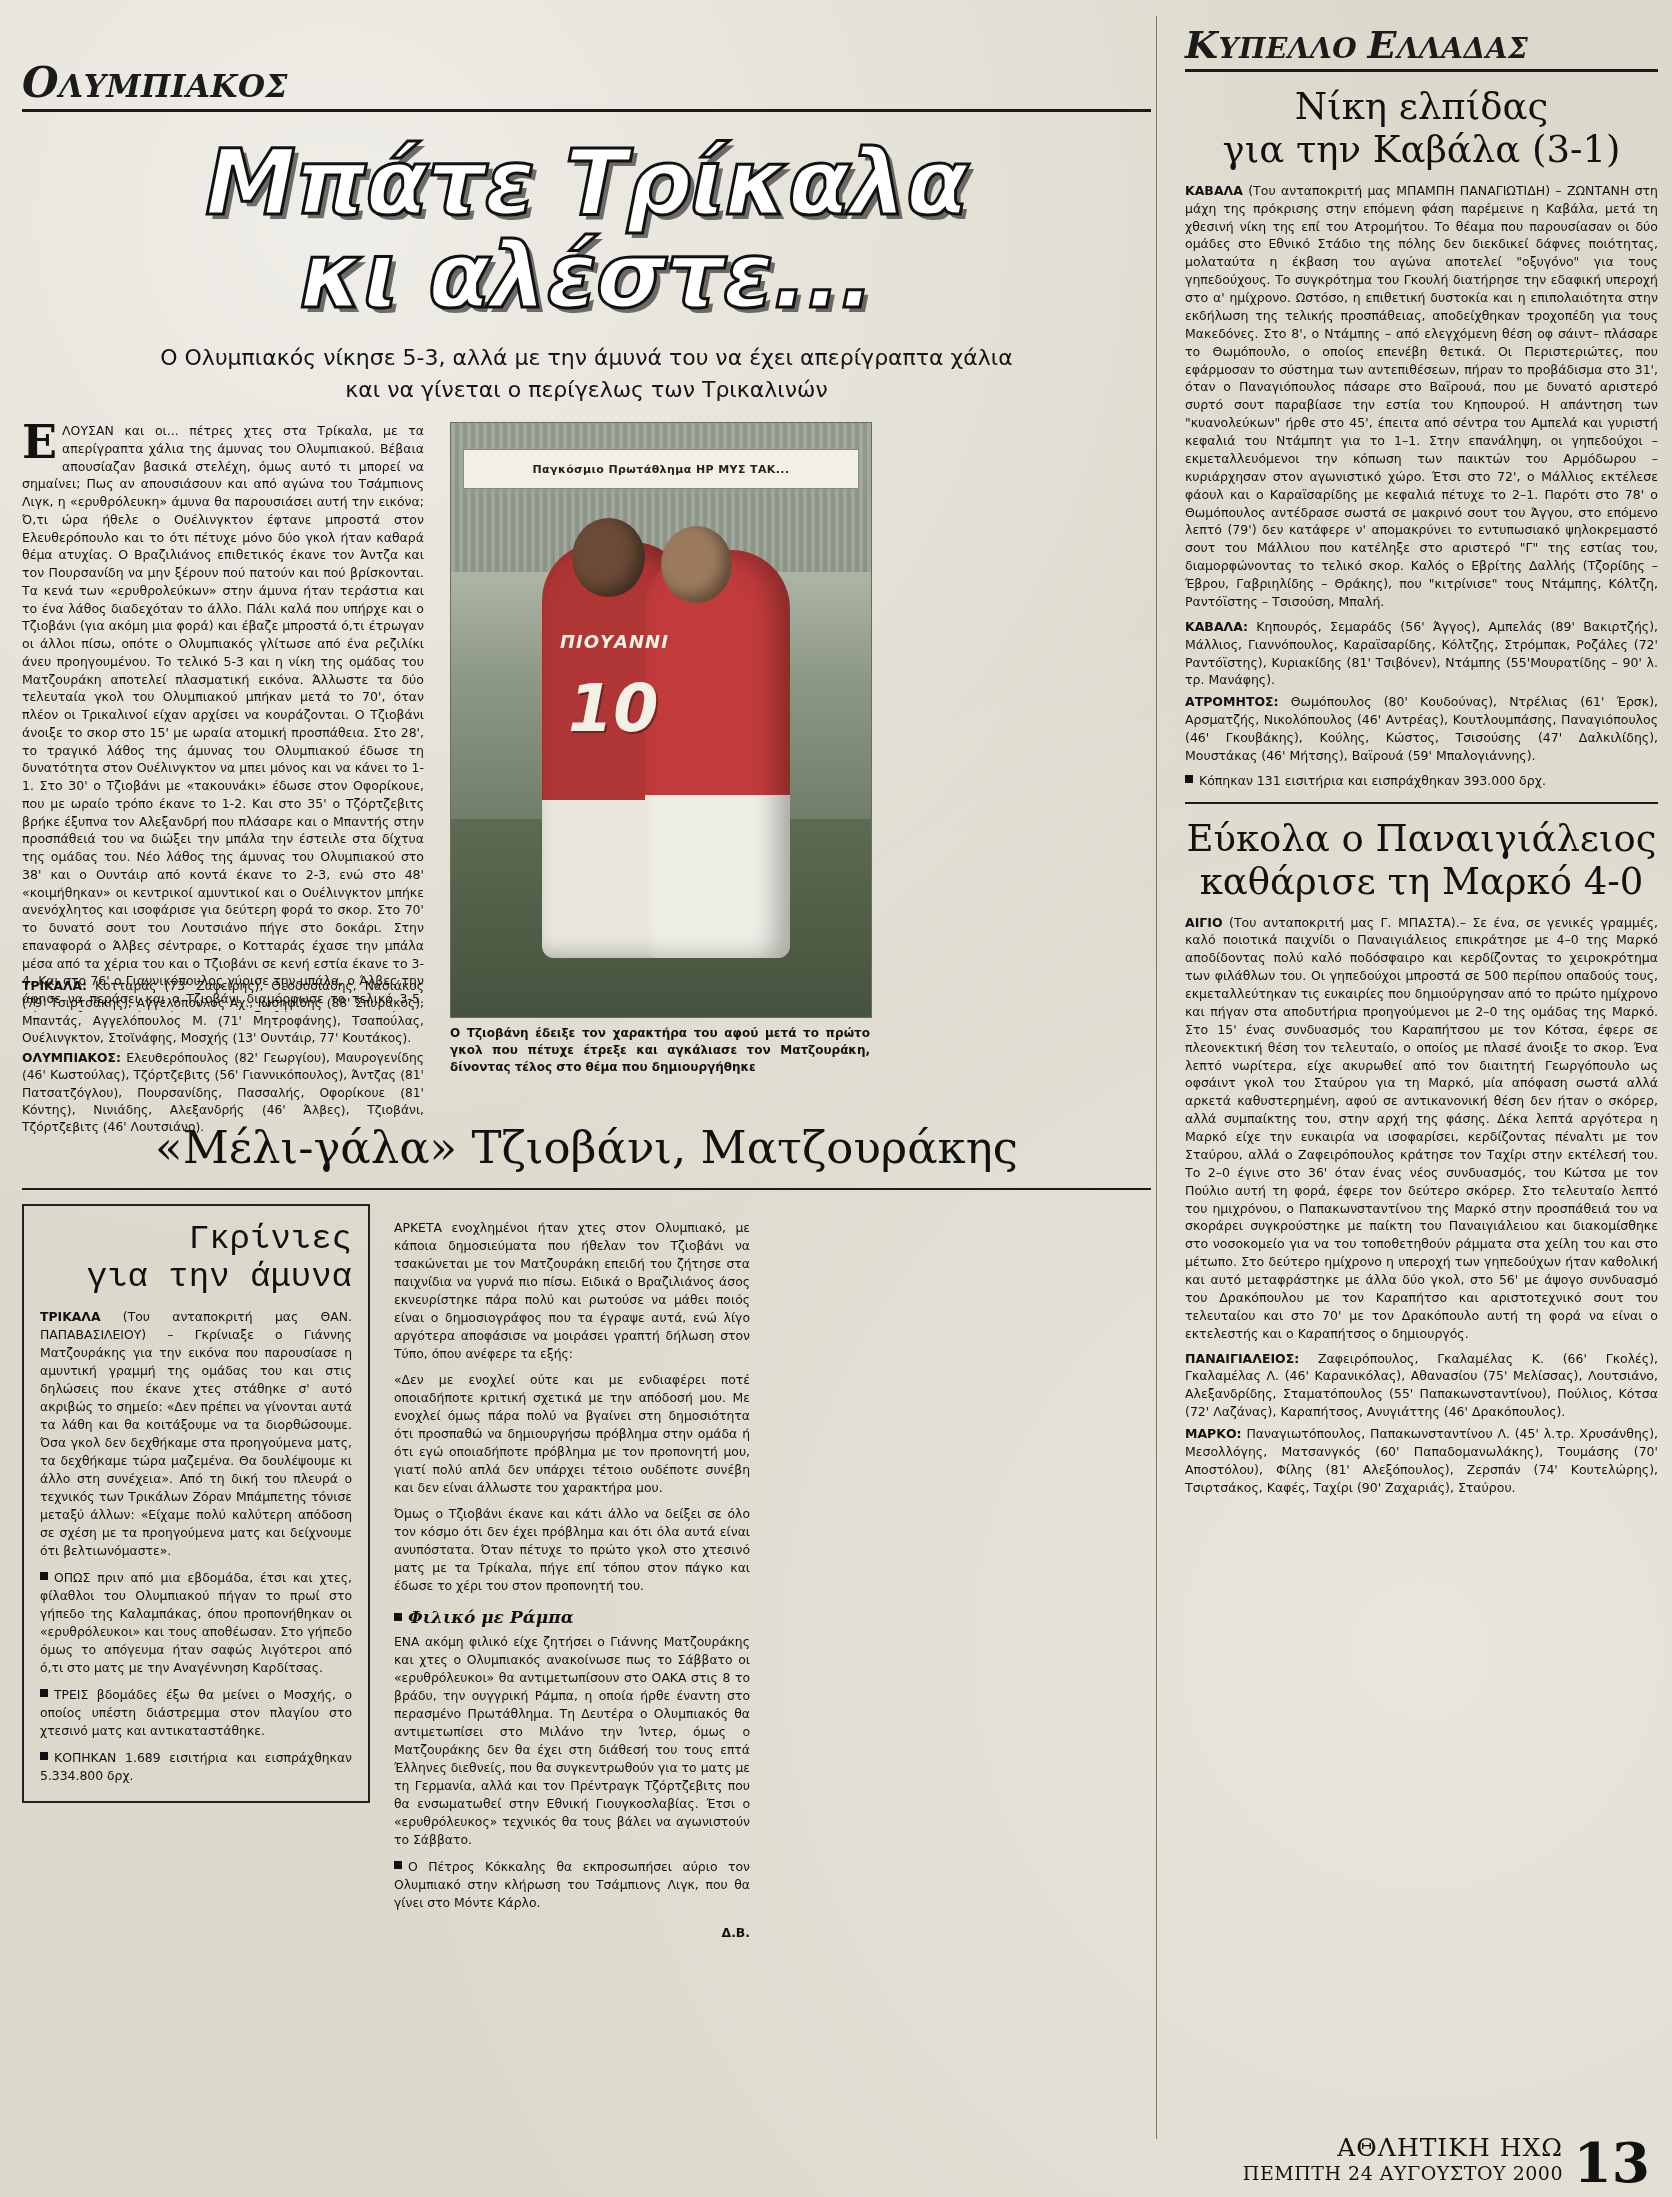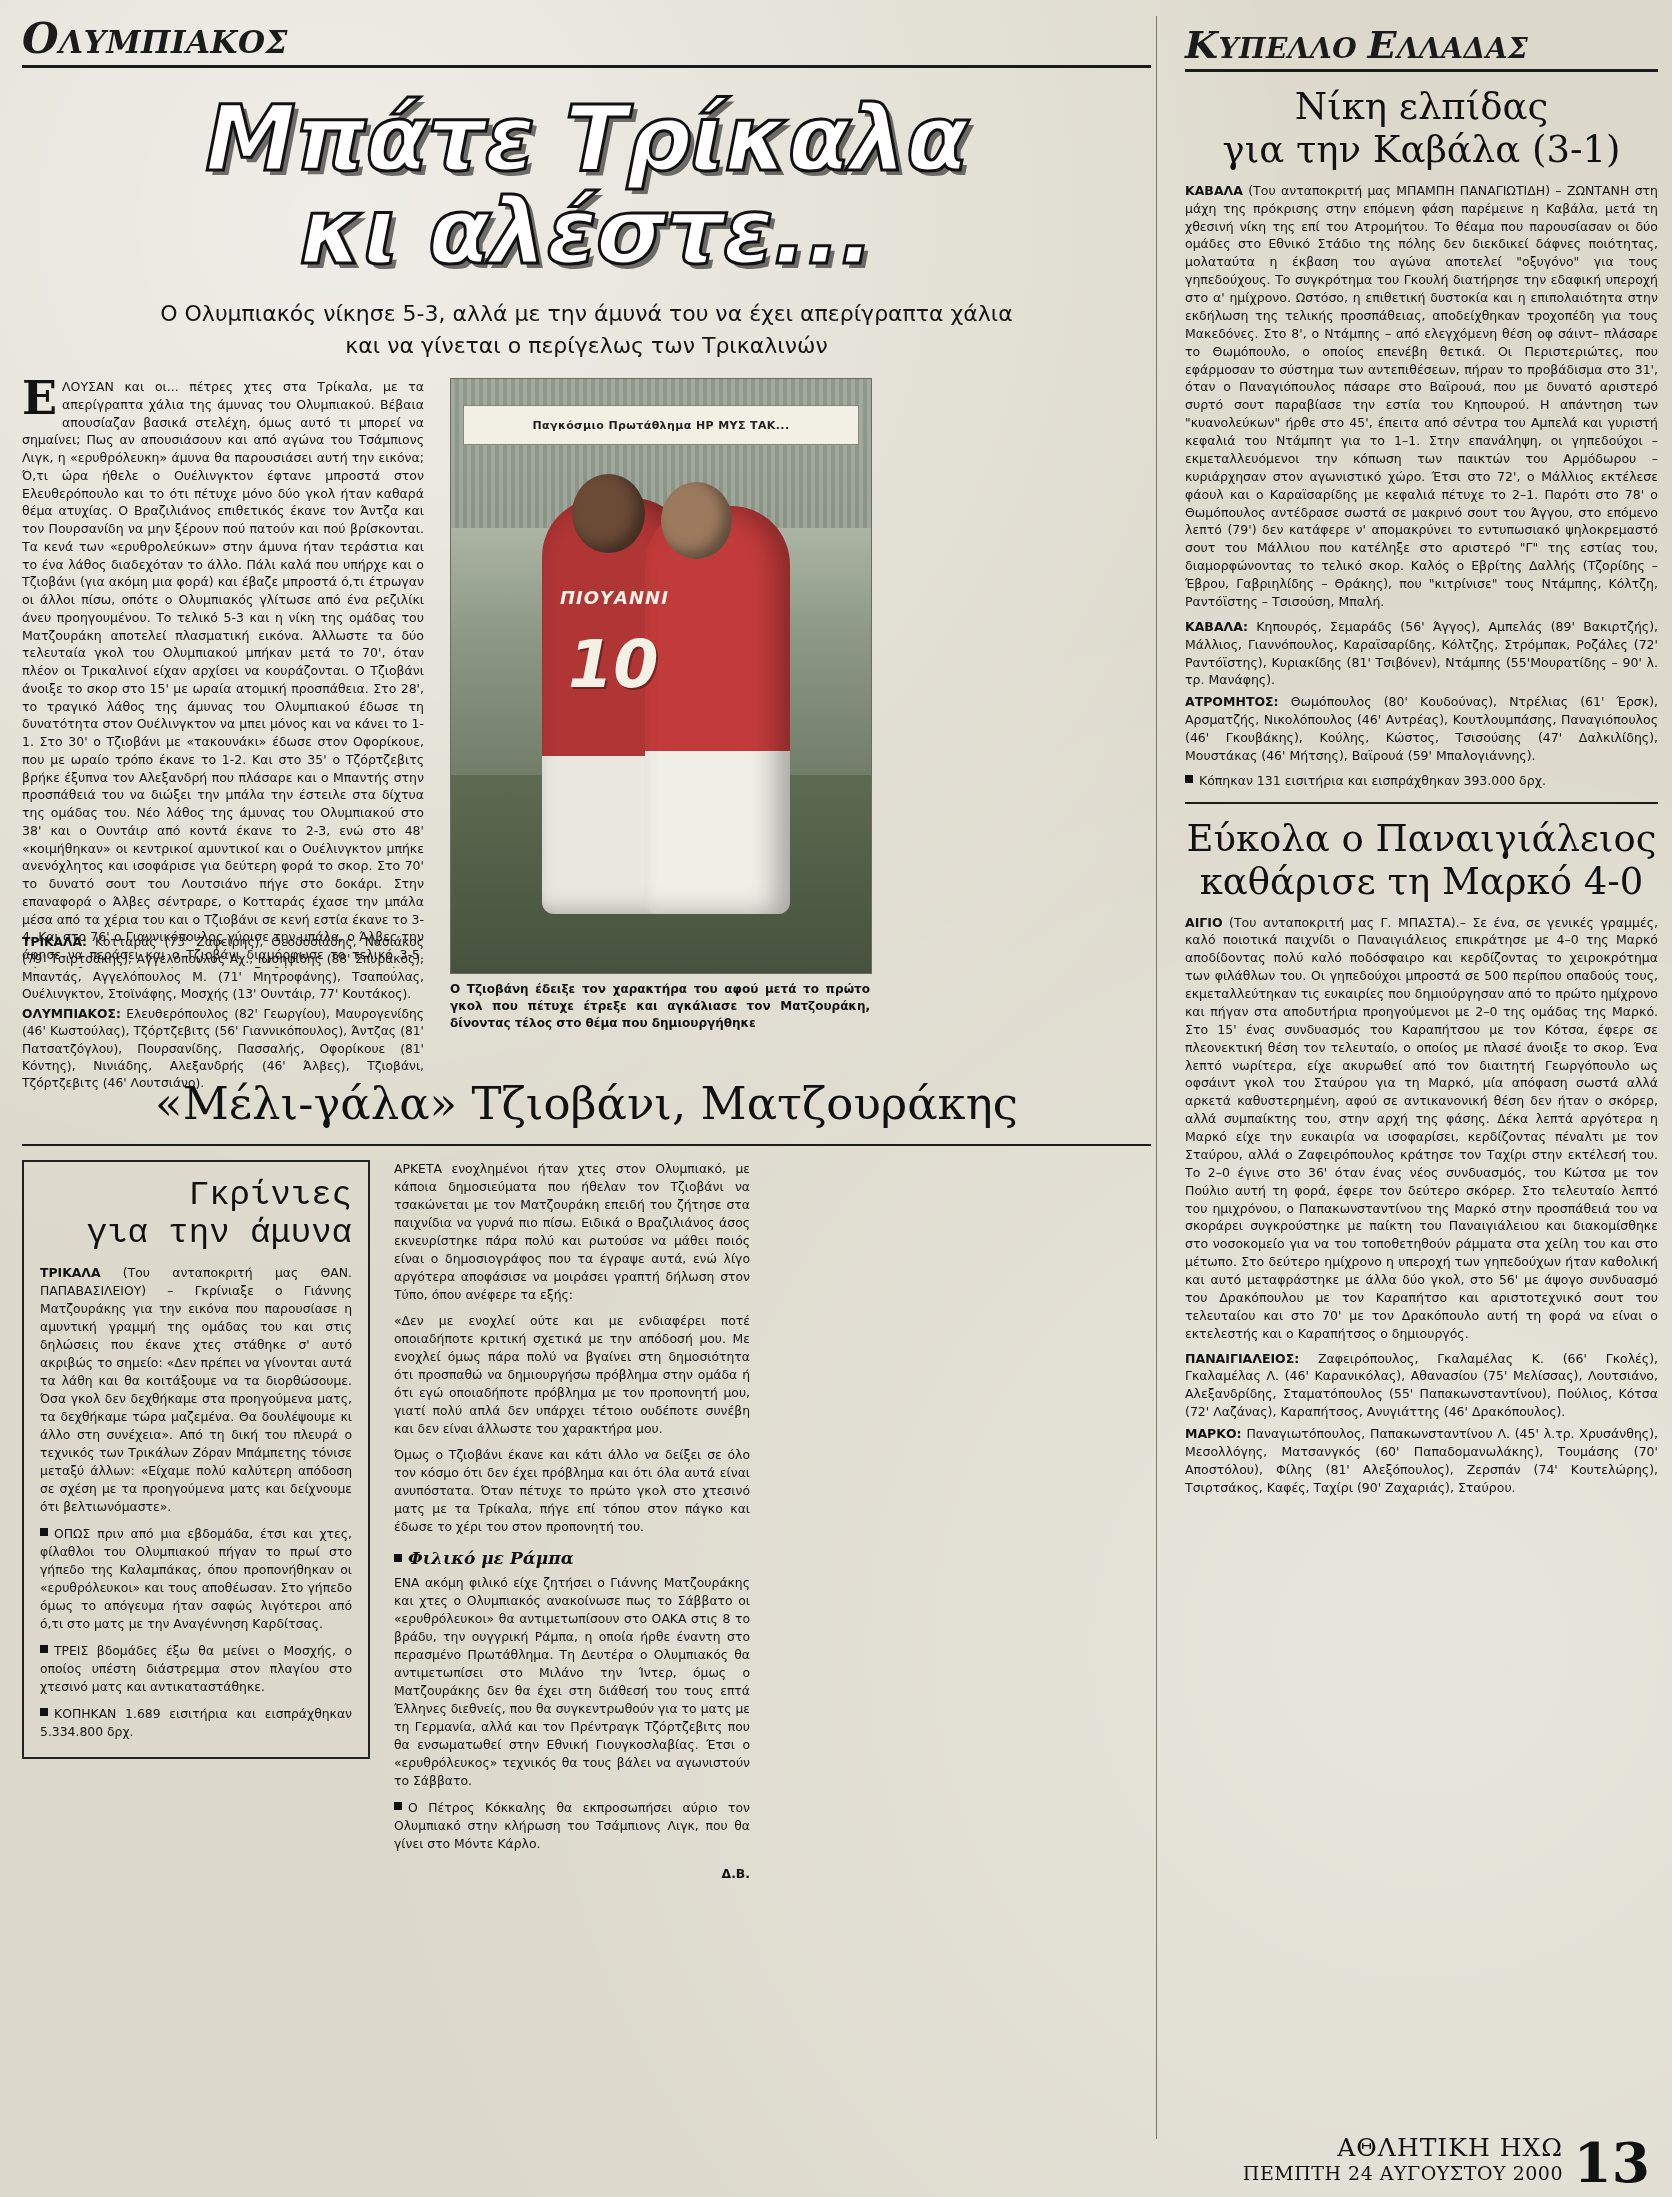--- a/index.html
+++ b/index.html
@@ -21,21 +21,21 @@
   .col-right{position:absolute;left:1173px;top:22px;width:473px;margin-left:12px;}
   .vline{position:absolute;left:1156px;top:16px;bottom:59px;width:1px;background:#7c7868;}
 
   
   .sec-label{
     font-family:"DejaVu Serif","Liberation Serif",serif;
     font-style:italic;font-weight:bold;
     letter-spacing:0.5px;
     color:#1b1b1b;
   }
-  .sec-left{font-size:31px;}
+  .sec-left{font-size:31px;margin-top:44px;}
   .sec-left .cap{font-size:42px;}
   .sec-right{font-size:28px;text-align:left;}
   .sec-right .cap{font-size:38px;}
   .rule{height:3px;background:#1b1b1b;margin-top:2px;}
 
   
   .headline{
     position:relative;
     margin:26px 0 0 0;
     text-align:center;
@@ -246,21 +246,21 @@
           <span class="sq"></span><span>ΟΠΩΣ πριν από μια εβδομάδα, έτσι και χτες, φίλαθλοι του Ολυμπιακού πήγαν το πρωί στο γήπεδο της Καλαμπάκας, όπου προπονήθηκαν οι «ερυθρόλευκοι» και τους αποθέωσαν. Στο γήπεδο όμως το απόγευμα ήταν σαφώς λιγότεροι από ό,τι στο ματς με την Αναγέννηση Καρδίτσας.</span>
         </div>
         <div class="box-body bullet">
           <span class="sq"></span><span>ΤΡΕΙΣ βδομάδες έξω θα μείνει ο Μοσχής, ο οποίος υπέστη διάστρεμμα στον πλαγίου στο χτεσινό ματς και αντικαταστάθηκε.</span>
         </div>
         <div class="box-body bullet">
           <span class="sq"></span><span>ΚΟΠΗΚΑΝ 1.689 εισιτήρια και εισπράχθηκαν 5.334.800 δρχ.</span>
         </div>
       </div>
 
-      <div style="position:absolute;left:372px;top:0;width:356px;">
+      <div style="position:absolute;left:372px;top:15px;width:356px;">
         <div class="box-body">ΑΡΚΕΤΑ ενοχλημένοι ήταν χτες στον Ολυμπιακό, με κάποια δημοσιεύματα που ήθελαν τον Τζιοβάνι να τσακώνεται με τον Ματζουράκη επειδή του ζήτησε στα παιχνίδια να γυρνά πιο πίσω. Ειδικά ο Βραζιλιάνος άσος εκνευρίστηκε πάρα πολύ και ρωτούσε να μάθει ποιός είναι ο δημοσιογράφος που τα έγραψε αυτά, ενώ λίγο αργότερα αποφάσισε να μοιράσει γραπτή δήλωση στον Τύπο, όπου ανέφερε τα εξής:</div>
         <div class="box-body" style="margin-top:8px;">«Δεν με ενοχλεί ούτε και με ενδιαφέρει ποτέ οποιαδήποτε κριτική σχετικά με την απόδοσή μου. Με ενοχλεί όμως πάρα πολύ να βγαίνει στη δημοσιότητα ότι προσπαθώ να δημιουργήσω πρόβλημα στην ομάδα ή ότι εγώ οποιαδήποτε πρόβλημα με τον προπονητή μου, γιατί πολύ απλά δεν υπάρχει τέτοιο ουδέποτε συνέβη και δεν είναι άλλωστε του χαρακτήρα μου.</div>
         <div class="box-body" style="margin-top:8px;">Όμως ο Τζιοβάνι έκανε και κάτι άλλο να δείξει σε όλο τον κόσμο ότι δεν έχει πρόβλημα και ότι όλα αυτά είναι ανυπόστατα. Όταν πέτυχε το πρώτο γκολ στο χτεσινό ματς με τα Τρίκαλα, πήγε επί τόπου στον πάγκο και έδωσε το χέρι του στον προπονητή του.</div>
         <div class="mini-head">
           <span class="sq"></span><i>Φιλικό με Ράμπα</i>
         </div>
         <div class="box-body">ΕΝΑ ακόμη φιλικό είχε ζητήσει ο Γιάννης Ματζουράκης και χτες ο Ολυμπιακός ανακοίνωσε πως το Σάββατο οι «ερυθρόλευκοι» θα αντιμετωπίσουν στο ΟΑΚΑ στις 8 το βράδυ, την ουγγρική Ράμπα, η οποία ήρθε έναντη στο περασμένο Πρωτάθλημα. Τη Δευτέρα ο Ολυμπιακός θα αντιμετωπίσει στο Μιλάνο την Ίντερ, όμως ο Ματζουράκης δεν θα έχει στη διάθεσή του τους επτά Έλληνες διεθνείς, που θα συγκεντρωθούν για το ματς με τη Γερμανία, αλλά και τον Πρέντραγκ Τζόρτζεβιτς που θα ενσωματωθεί στην Εθνική Γιουγκοσλαβίας. Έτσι ο «ερυθρόλευκος» τεχνικός θα τους βάλει να αγωνιστούν το Σάββατο.</div>
         <div class="box-body bullet">
           <span class="sq"></span><span>Ο Πέτρος Κόκκαλης θα εκπροσωπήσει αύριο τον Ολυμπιακό στην κλήρωση του Τσάμπιονς Λιγκ, που θα γίνει στο Μόντε Κάρλο.</span>
         </div>

